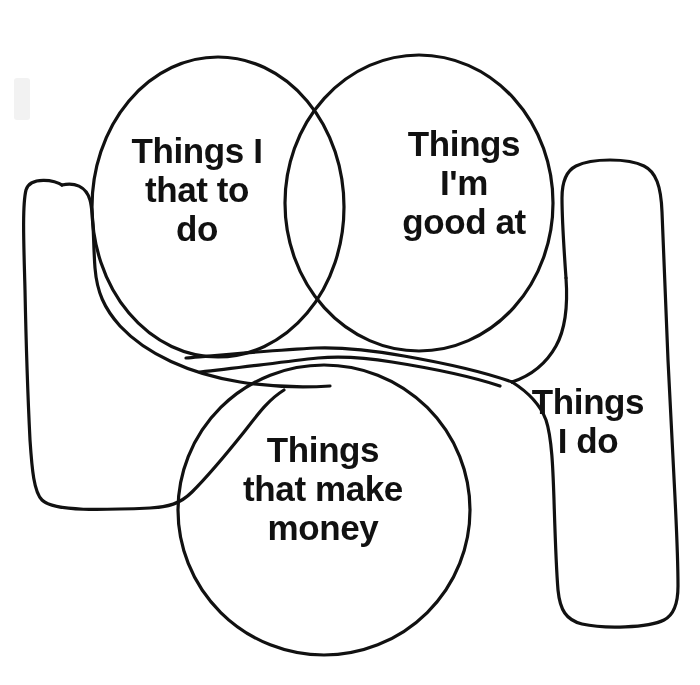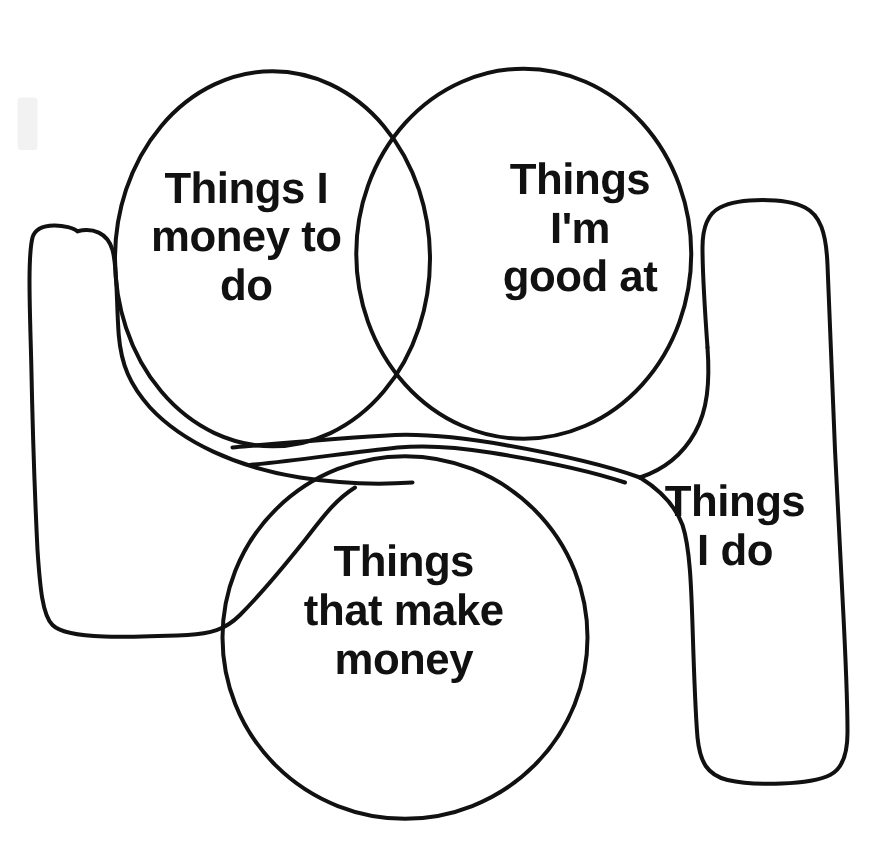--- a/index.html
+++ b/index.html
@@ -128,21 +128,21 @@
 
     <ellipse cx="218" cy="207" rx="126" ry="150" fill="none" stroke="#111111" stroke-width="3.2"></ellipse>
 
     <ellipse cx="419" cy="203" rx="134" ry="148" fill="none" stroke="#111111" stroke-width="3.2"></ellipse>
 
     <ellipse cx="324" cy="510" rx="146" ry="145" fill="none" stroke="#111111" stroke-width="3.2"></ellipse>
 
   </svg>
 
   <div class="label" id="label-like-to-do">Things I
-money to
+that to
 do</div>
 
   <div class="label" id="label-good-at">Things
 I'm
 good at</div>
 
   <div class="label" id="label-make-money">Things
 that make
 money</div>
 

